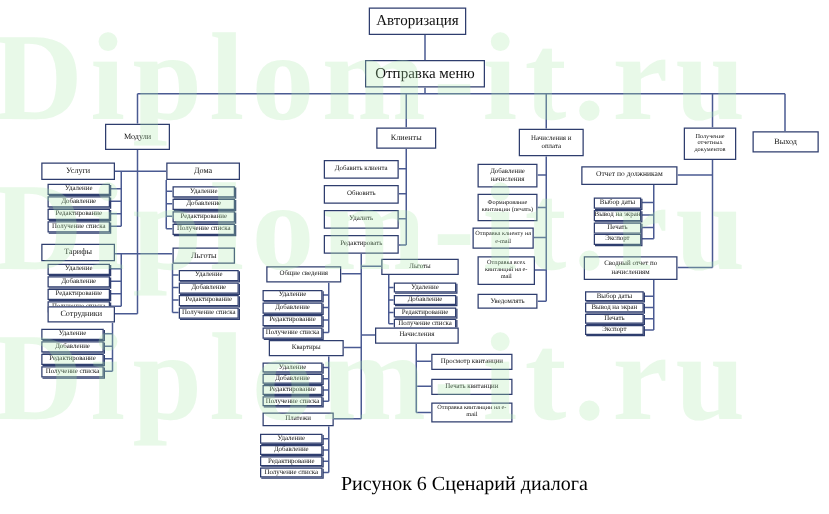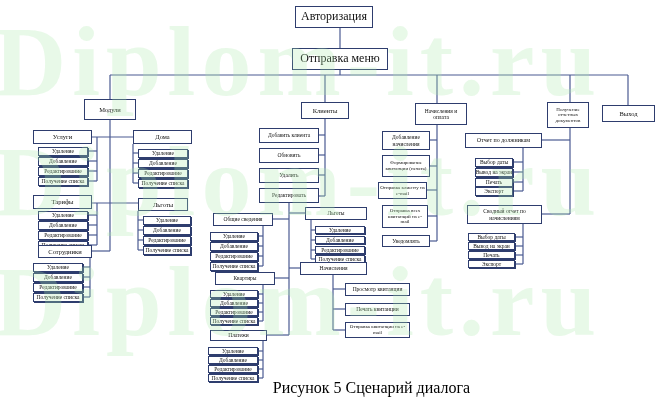--- a/index.html
+++ b/index.html
@@ -191,14 +191,14 @@
       <div class="node n-l" style="left: 475px; top: 187px; width: 38px; height: 9px;">Экспорт</div>
       <div class="node n-b" style="left: 467px; top: 205px; width: 75px; height: 19px; font-size: 5.5px;">Сводный отчет по начислениям</div>
       <div class="node n-l" style="left: 468px; top: 233px; width: 47px; height: 8px;">Выбор даты</div>
       <div class="node n-l" style="left: 468px; top: 242px; width: 47px; height: 8px;">Вывод на экран</div>
       <div class="node n-l" style="left: 468px; top: 251px; width: 47px; height: 8px;">Печать</div>
       <div class="node n-l" style="left: 468px; top: 260px; width: 47px; height: 8px;">Экспорт</div>
     </div>
   <div class="wm" id="wm1">Diplom-it.ru</div>
   <div class="wm" id="wm2">Diplom-it.ru</div>
   <div class="wm" id="wm3">Diplom-it.ru</div>
-  <div id="caption">Рисунок 5 Сценарий диалога</div>
+  <div id="caption">Рисунок 6 Сценарий диалога</div>
 </div>
 
 </body></html>

